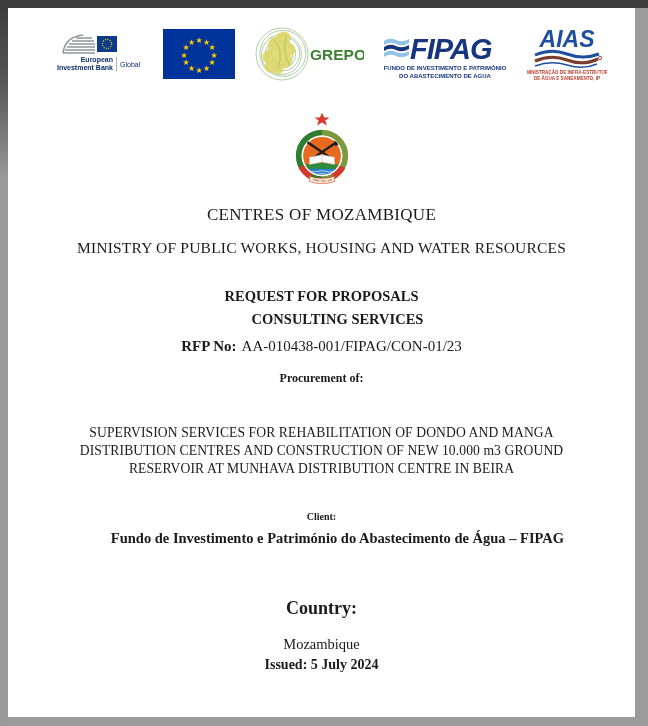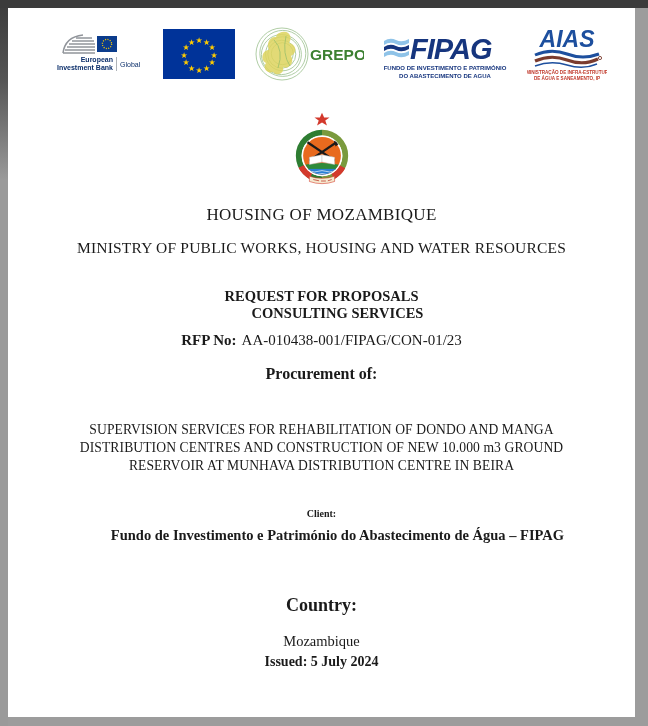--- a/index.html
+++ b/index.html
@@ -20,25 +20,25 @@
     display:flex; align-items:center; justify-content:space-between;
     padding:14px 28px 0 44px; height:64px;
   }
   .logo-row svg { display:block; }
   
   .crest-wrap { display:flex; justify-content:center; margin-top:26px; }
   .t-center { text-align:center; }
   .republic { margin-top:13px; font-size:17px; letter-spacing:.3px; }
   .ministry { margin-top:14px; font-size:15.5px; letter-spacing:.2px; }
   .rfp-title { margin-top:31px; font-size:14.5px; font-weight:bold; }
-  .rfp-sub { margin-top:0; font-size:14.5px; font-weight:bold;padding-left:32px; }
+  .rfp-sub { margin-top:6px; font-size:14.5px; font-weight:bold;padding-left:32px; }
   .rfp-no { margin-top:10px; font-size:15px; }
   .rfp-no .lbl { font-weight:bold; }
   .rfp-no .val { font-weight:normal; margin-left:5px; }
-  .procurement { margin-top:16px; font-size:16px; font-weight:bold; }
+  .procurement { margin-top:16px; font-size:12px; font-weight:bold; }
   .project {
     margin:38px auto 0 auto; max-width:496px;
     font-size:13.6px; font-weight:normal; line-height:18px; letter-spacing:.1px;
   }
   .client-lbl { margin-top:33px; font-size:10px; font-weight:bold; }
   .client-val { margin-top:8px; font-size:14.5px; font-weight:bold;padding-left:32px; }
   .country-lbl { margin-top:51px; font-size:18px; font-weight:bold; }
   .country-val { margin-top:17px; font-size:14.5px; }
   .issued { margin-top:4px; font-size:14px; font-weight:bold; }
   .sans { font-family:"Liberation Sans", sans-serif; }
@@ -160,21 +160,21 @@
           <path d="M19,66 Q32,70.5 45,66 L45,71.5 Q32,76 19,71.5 Z" fill="#f5e9d0" stroke="#d3392c" stroke-width="0.6"></path>
           <g stroke="#c0392b" stroke-width="0.8">
             <line x1="23" y1="69.5" x2="29" y2="70.8"></line>
             <line x1="31" y1="71" x2="36" y2="71"></line>
             <line x1="38" y1="70.8" x2="42" y2="69.5"></line>
           </g>
         </svg>
       </span>
     </div>
 
-    <div class="t-center republic">HOUSING OF MOZAMBIQUE</div>
+    <div class="t-center republic">CENTRES OF MOZAMBIQUE</div>
     <div class="t-center ministry">MINISTRY OF PUBLIC WORKS, HOUSING AND WATER RESOURCES</div>
 
     <div class="t-center rfp-title">REQUEST FOR PROPOSALS</div>
     <div class="t-center rfp-sub">CONSULTING SERVICES</div>
 
     <div class="t-center rfp-no">
       <span class="lbl">RFP No:</span><span class="val">AA-010438-001/FIPAG/CON-01/23</span>
     </div>
 
     <div class="t-center procurement">Procurement of:</div>

